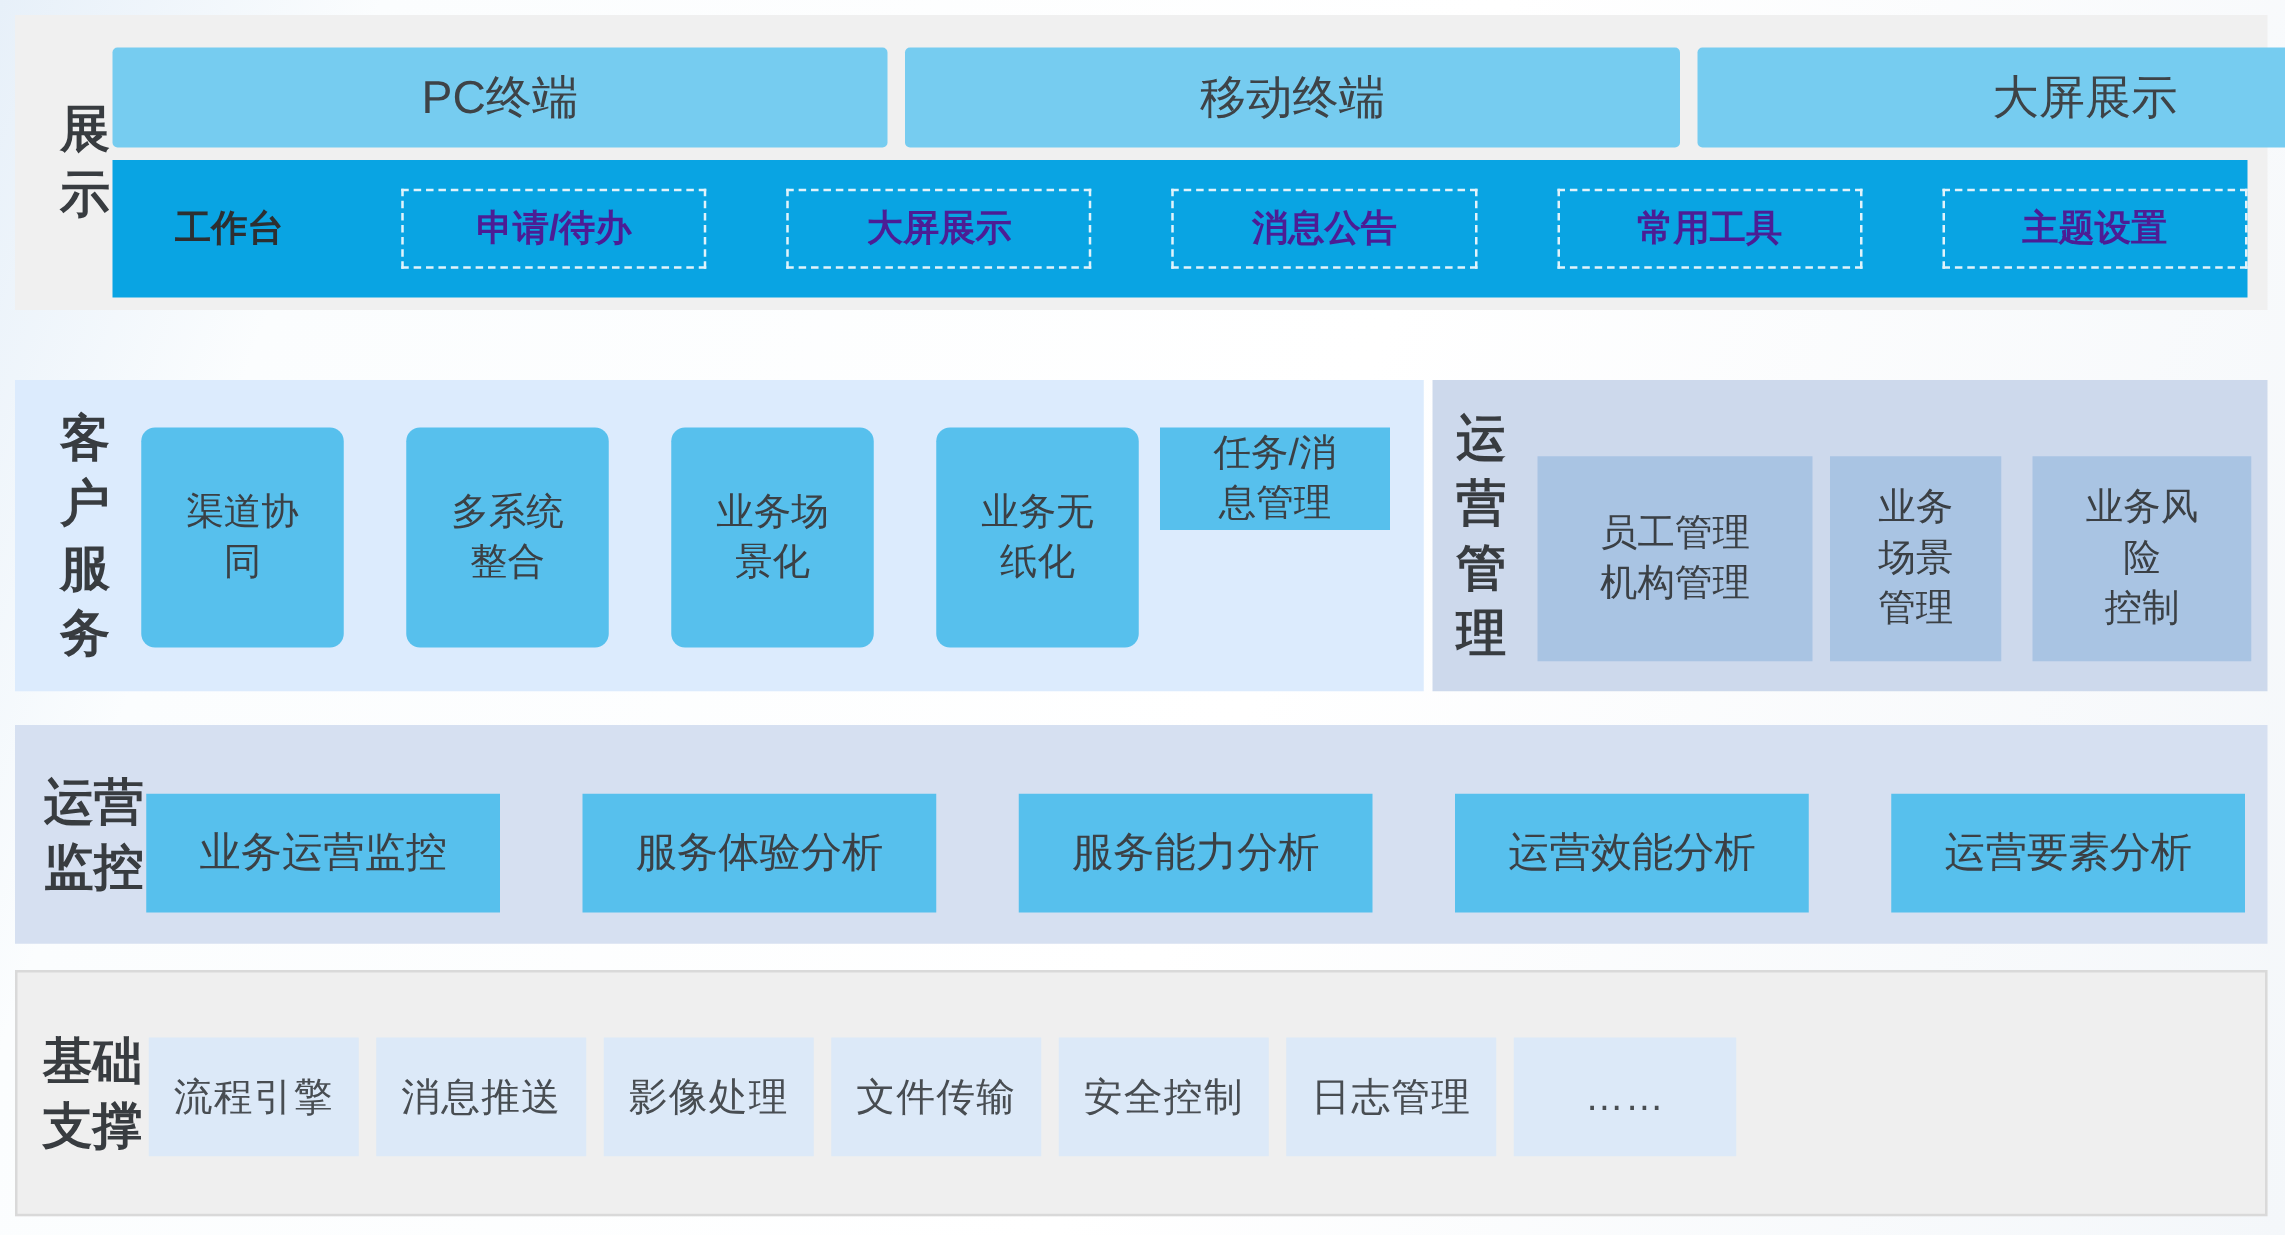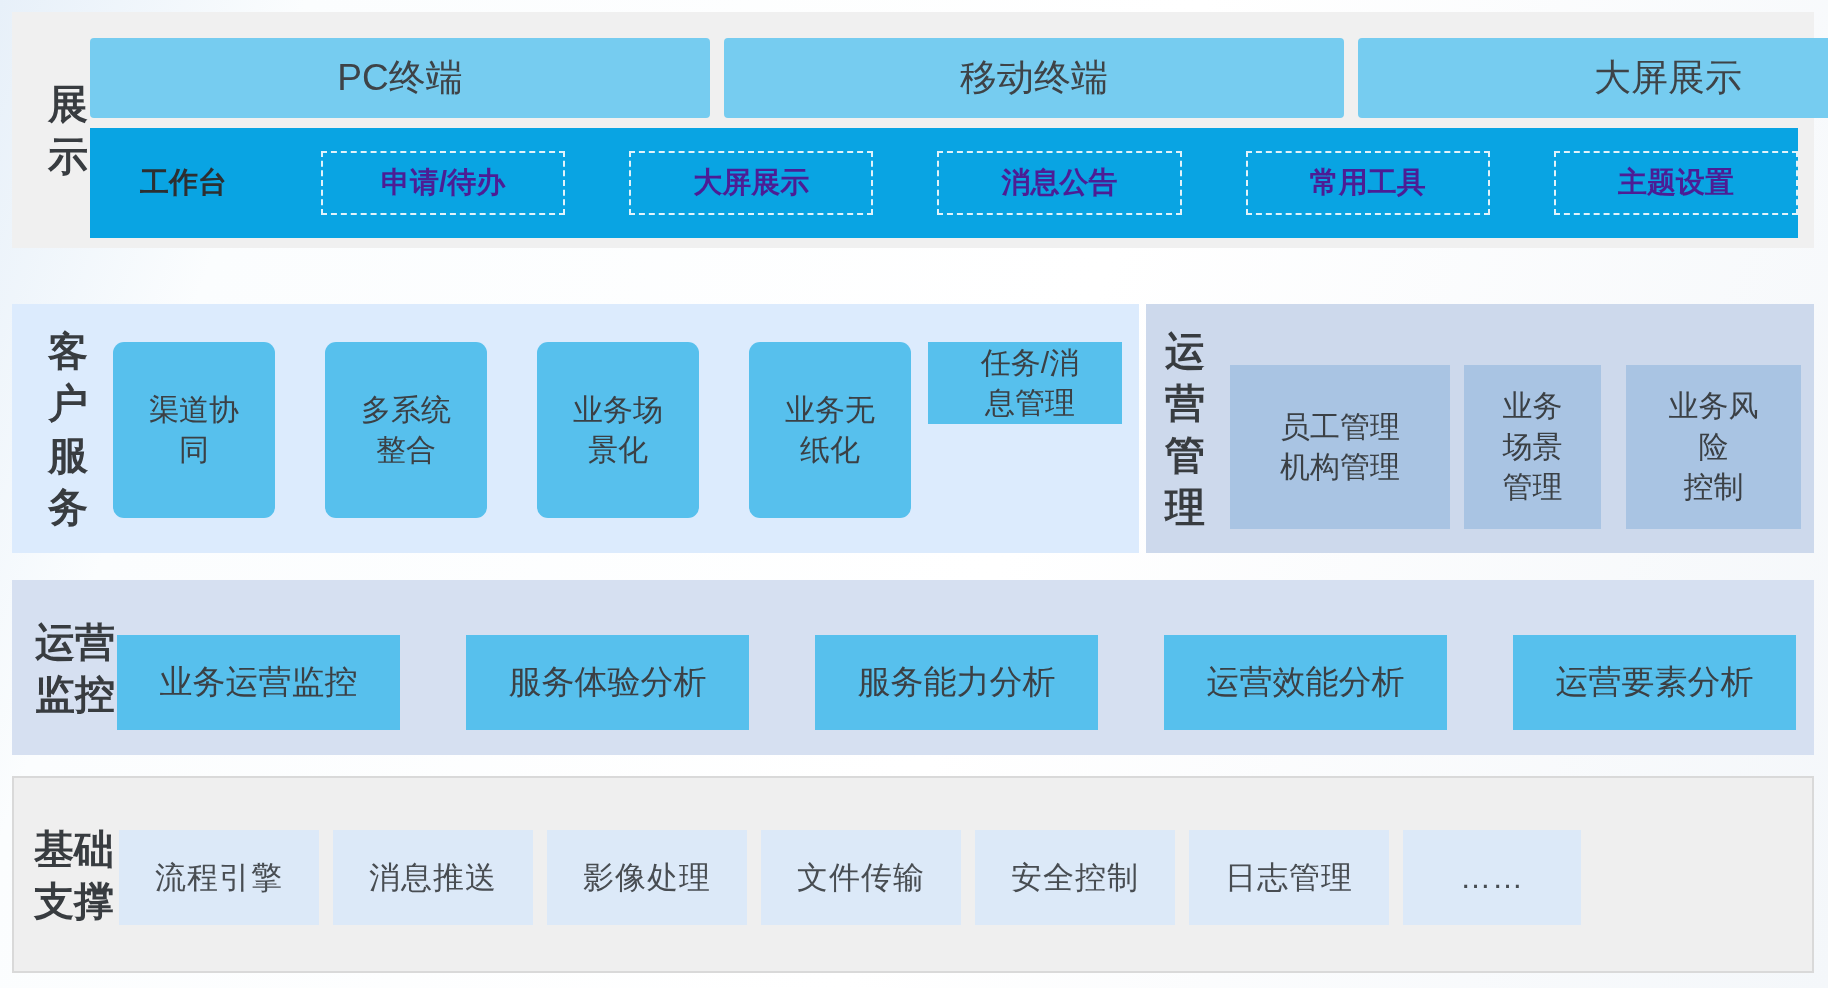--- a/index.html
+++ b/index.html
@@ -51,21 +51,21 @@
     background:#57c0ed;display:flex;align-items:center;justify-content:center;
     text-align:center;font-size:30px;font-weight:500;line-height:1.35;
     color:#3b4045;white-space:pre-line;
   }
   .cs-box{width:162px;height:176px;border-radius:11px;}
   .cs-stack{
     position:absolute;right:27px;top:38px;width:184px;height:177px;
     display:flex;flex-direction:column;justify-content:space-between;
   }
   .cs-stack-top{width:184px;height:87px;}
-  .cs-stack-bottom{width:184px;height:82px;padding-left:10px;}
+  .cs-stack-bottom{width:184px;height:82px;}
 
   .band-om{left:1146px;top:304px;width:668px;height:249px;background:#cdd9ec;}
   .band-om .band-label{left:3px;width:72px;}
   .om-row{position:absolute;left:84px;top:61px;display:flex;}
   .om-box{
     background:#a9c4e3;height:164px;
     display:flex;align-items:center;justify-content:center;text-align:center;
     font-size:30px;font-weight:500;line-height:1.35;color:#3b4045;white-space:pre-line;
   }
   .om-box-1{width:220px;}
@@ -76,21 +76,21 @@
   .band-monitor{top:580px;height:175px;background:#d6e0f1;}
   .band-monitor .band-label{left:18px;width:90px;}
   .mon-row{position:absolute;left:105px;top:55px;display:flex;gap:66px;}
   .mon-box{width:283px;height:95px;font-size:33px;}
 
   
   .band-support{top:776px;height:197px;background:#efefef;border:2px solid #d9d9d9;box-sizing:border-box;}
   .band-support .band-label{left:15px;width:90px;}
   .sup-row{position:absolute;left:105px;top:52px;display:flex;gap:14px;}
   .sup-box{
-    width:200px;height:95px;background:#dce9f8;
+    width:168px;height:95px;background:#dce9f8;
     display:flex;align-items:center;justify-content:center;
     font-size:31px;font-weight:500;color:#484d52;letter-spacing:1px;
   }
   .sup-box:last-of-type{width:178px;}
 </style>
 </head>
 <body>
 
 <div class="page">
 

